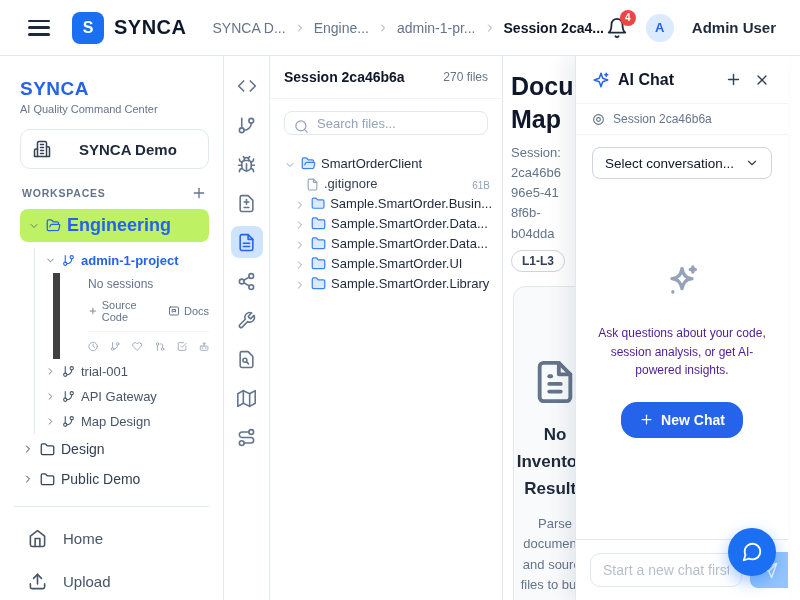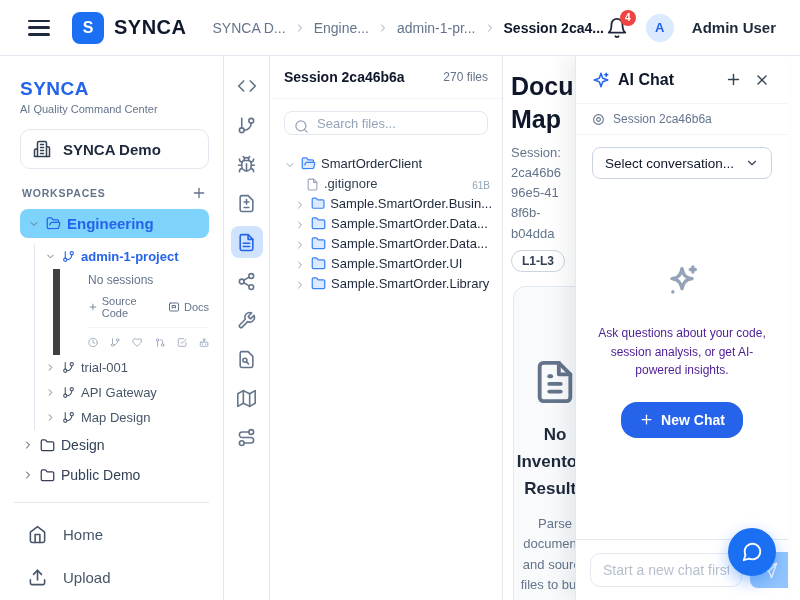--- a/index.html
+++ b/index.html
@@ -25,27 +25,27 @@
   .user-name { font-size: 15px; font-weight: 700; color: #1e293b; }
 
   
   .app { position: absolute; top: 56px; left: 0; right: 0; bottom: 0; }
   .panel { position: absolute; top: 0; bottom: 0; background: #fff; }
 
   
   .sidebar { left: 0; width: 224px; border-right: 1px solid #e2e8f0; padding: 22px 14px 0 20px; display: flex; flex-direction: column; z-index: 2; }
   .sb-brand { color: #2563eb; font-size: 19px; font-weight: 800; letter-spacing: .5px; }
   .sb-tag { color: #64748b; font-size: 11px; margin-top: 3px; }
-  .org-box { margin-top: 14px; border: 1px solid #e2e8f0; border-radius: 10px; padding: 10px 12px; display: flex; align-items: center; gap: 12px; cursor: pointer; color: #334155; }
+  .org-box { margin-top: 14px; border: 1px solid #e2e8f0; border-radius: 10px; padding: 10px 12px; display: flex; align-items: center; gap: 28px; cursor: pointer; color: #334155; }
   .org-box .label { font-size: 15px; font-weight: 600; color: #1e293b; }
   .ws-head { display: flex; align-items: center; justify-content: space-between; margin: 16px 2px 8px; }
   .ws-title { font-size: 10.5px; font-weight: 700; letter-spacing: .8px; color: #64748b; }
   .ws-add { color: #64748b; cursor: pointer; }
   .row { display: flex; align-items: center; gap: 6px; cursor: pointer; white-space: nowrap; }
-  .ws-row { background: #7dd3fc; border-radius: 8px; padding: 6px 8px; color: #2563eb; font-size: 15px; font-weight: 700; }
+  .ws-row { background: #bef264; border-radius: 8px; padding: 6px 8px; color: #2563eb; font-size: 18px; font-weight: 700; }
   .ws-row .chev, .proj .chev { color: #64748b; }
   .eng-children { margin-left: 14px; border-left: 1px solid #e2e8f0; padding-left: 10px; margin-top: 6px; }
   .proj { padding: 5px 0; font-size: 13px; color: #475569; }
   .proj.active { color: #2563eb; font-weight: 700; }
   .proj-children { margin-left: 8px; border-left: 7px solid #404040; padding-left: 28px; }
   .muted-line { font-size: 12px; color: #64748b; padding: 4px 0 6px; }
   .mini-actions { display: flex; align-items: center; gap: 14px; padding: 2px 0 8px; color: #64748b; font-size: 11px; border-bottom: 1px solid #f1f5f9; }
   .mini-btn { display: flex; align-items: center; gap: 4px; cursor: pointer; }
   .icon-strip { display: flex; align-items: center; gap: 12px; padding: 8px 0 6px; color: #94a3b8; }
   .icon-strip .ic-s { cursor: pointer; }

